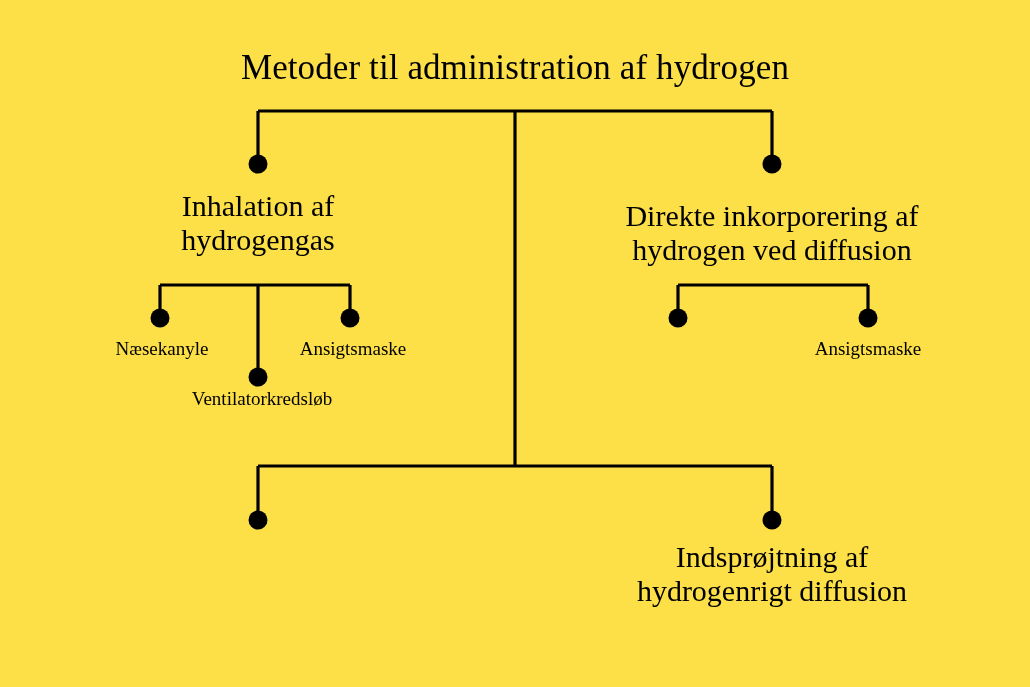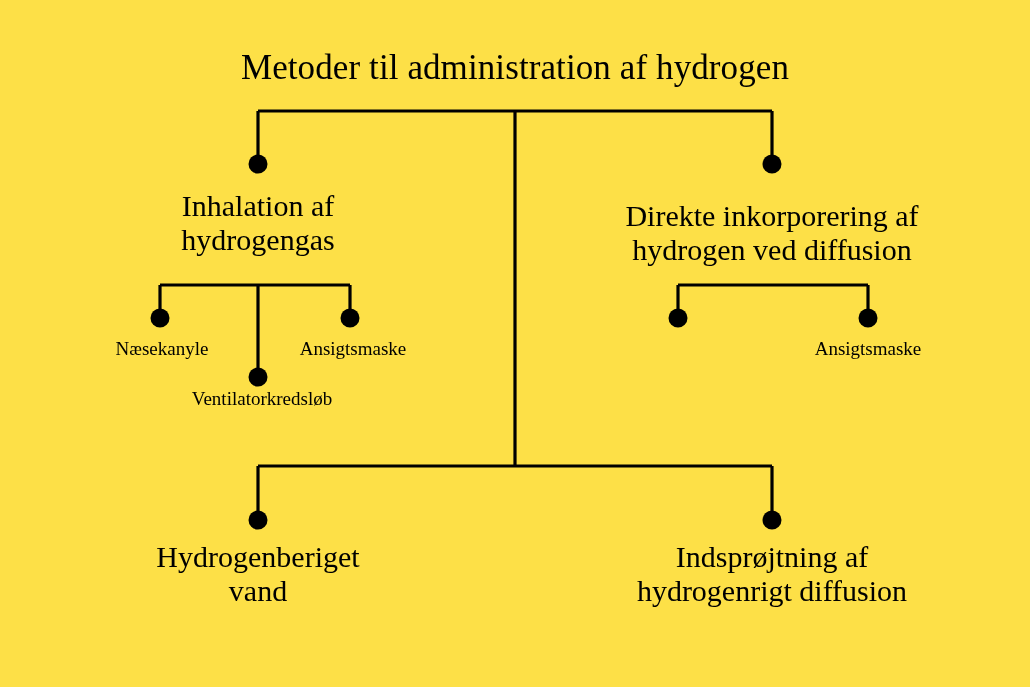--- a/index.html
+++ b/index.html
@@ -100,19 +100,17 @@
 
   <div class="label lvl3" style="left:162px; top:338px; width:230px;">Næsekanyle</div>
 
   <div class="label lvl3" style="left:353px; top:338px; width:240px;">Ansigtsmaske</div>
 
   <div class="label lvl3" style="left:262px; top:388px; width:320px;">Ventilatorkredsløb</div>
 
 
   <div class="label lvl3" style="left:868px; top:338px; width:220px;">Ansigtsmaske</div>
 
-  <div class="label lvl-bottom" style="left:258px; top:540px; width:420px;">Hydrogenberiget
-vand</div>
 
   <div class="label lvl-bottom" style="left:772px; top:540px; width:500px;">Indsprøjtning af
 hydrogenrigt diffusion</div>
 
 </div>
 
 </body></html>

